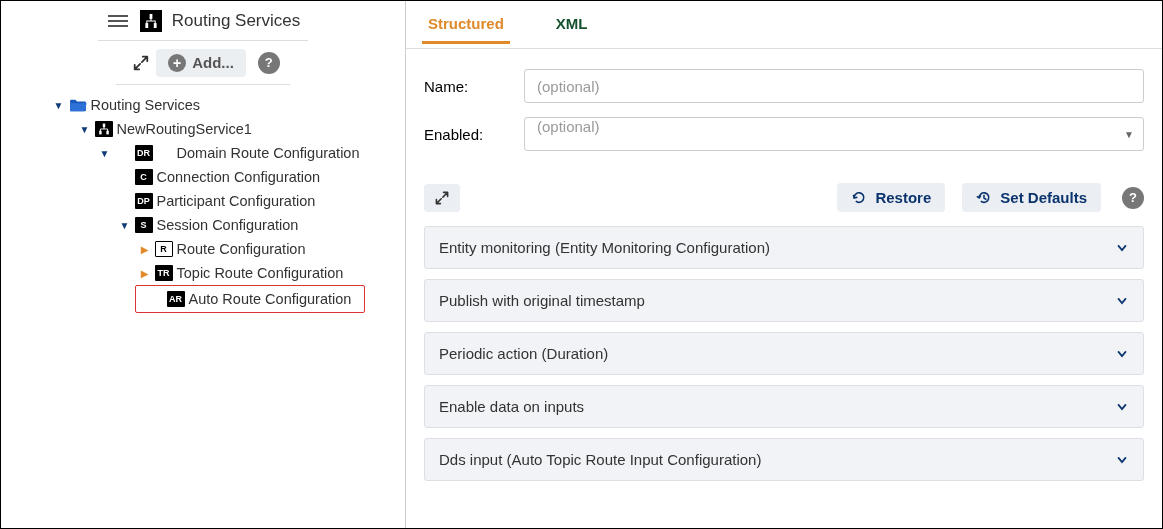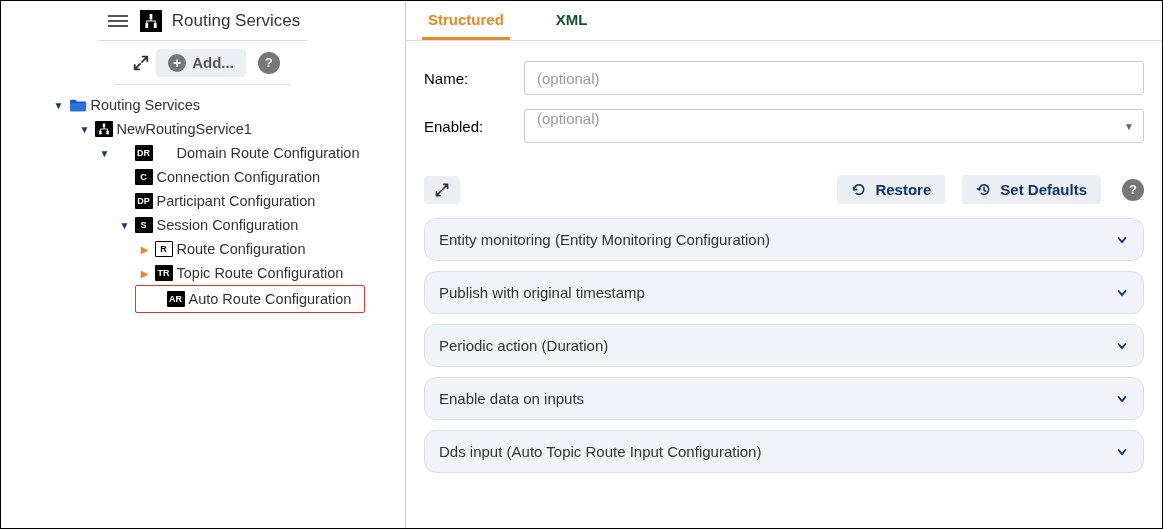--- a/index.html
+++ b/index.html
@@ -62,21 +62,21 @@
   .i2 { padding-left: 50px; gap: 24px; }
   .i3 { padding-left: 70px; }
   .i4 { padding-left: 90px; }
   .selected-box {
     border:1.5px solid #d33; border-radius:2px; padding:1px 3px 1px 11px; margin-left:86px;
   }
   .selected-box .tree-row { padding-left:4px; }
 
   
   .right { flex:1; display:flex; flex-direction:column; overflow:hidden; }
-  .tabs { display:flex; height:40px; border-bottom:1px solid #ddd; padding-left:16px; align-items:center; gap:40px; }
+  .tabs { display:flex; height:48px; border-bottom:1px solid #ddd; padding-left:16px; align-items:center; gap:40px; }
   .tab { padding: 10px 6px 9px 6px; font-size:15px; color:#14532d; font-weight:600; cursor:pointer; border-bottom:3px solid transparent; }
   .tab.active { color:#e08a2a; border-bottom-color:#e08a2a; }
 
   .form-area { padding: 20px 18px 10px 18px; }
   .form-row { display:flex; align-items:center; margin-bottom:14px; }
   .form-label { width:100px; color:#000000; font-size:15px;}
   .text-input {
     flex:1; height:34px; border:1px solid #ccc; border-radius:3px; padding:0 12px; font-size:15px; color:#333;
   }
   .text-input::placeholder { color:#9a9a9a; }
@@ -95,21 +95,21 @@
     display:flex; align-items:center; gap:8px; cursor:pointer;
   }
   .tb-btn.icon-only { padding:6px 10px; color:#333; }
   .tb-btn svg { width:16px; height:16px; }
   .panels {
     padding: 0 18px 18px 18px; overflow-y:auto; flex:1; position:relative;
   }
   .panels::-webkit-scrollbar { width:12px; }
   .panels::-webkit-scrollbar-thumb { background:#c8c8c8; border-radius:6px; }
   .panel {
-    background:#f1f3f6; border:1px solid #dcdfe4; border-radius:12px; margin-bottom:10px;
+    background:#f1f3f6; border:1px solid #dcdfe4; border-radius:3px; margin-bottom:10px;
     display:flex; align-items:center; justify-content:space-between; padding: 12px 14px;
     color:#333; font-size:15px; cursor:pointer;
   }
   .panel .chev { color:#0b346e; font-weight:bold; }
 
   svg { display:block; }
 </style>
 </head>
 <body>
 

